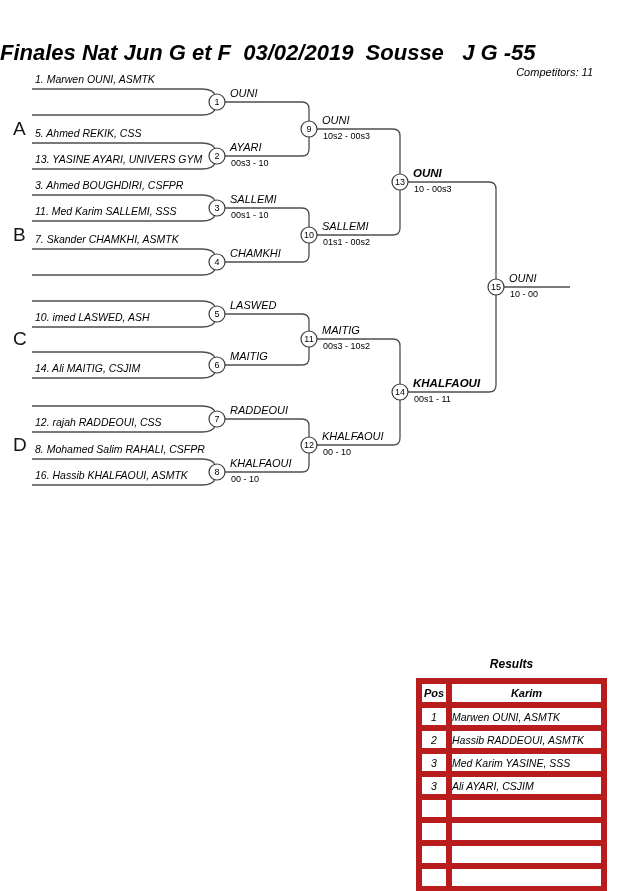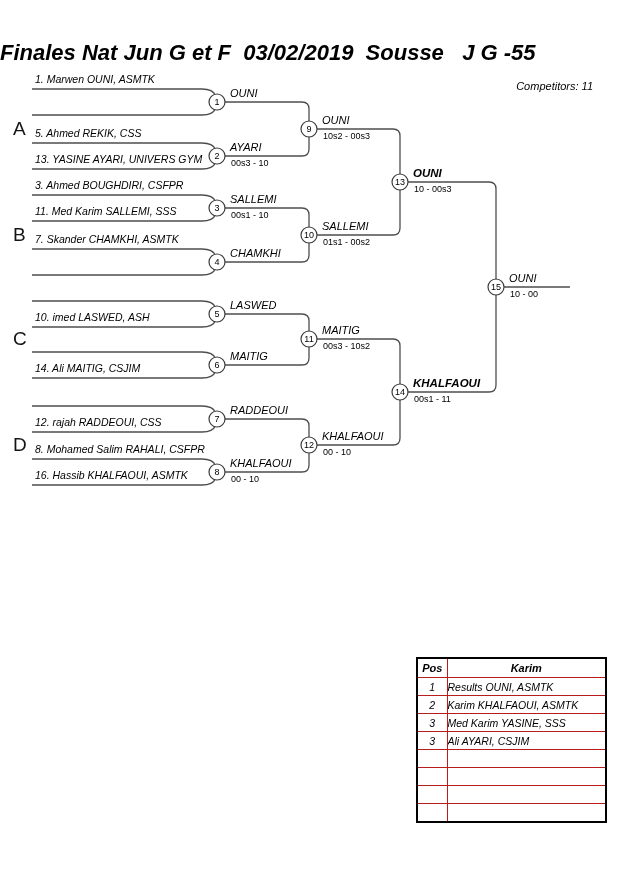--- a/index.html
+++ b/index.html
@@ -5,21 +5,21 @@
   html,body{margin:0;padding:0}
   body{
     width:630px;height:891px;background:#fff;position:relative;overflow:hidden;
     font-family:"Liberation Sans",sans-serif;color:#000;
   }
   .title{
     position:absolute;top:40px;left:0;width:538px;text-align:left;
     font:italic bold 22px "Liberation Sans",sans-serif;white-space:pre;
   }
   .competitors{
-    position:absolute;top:80px;right:37px;
+    position:absolute;top:66px;right:37px;
     font:italic 11px "Liberation Sans",sans-serif;
   }
   svg.bracket{position:absolute;top:0;left:0;display:block}
   .bl{fill:none;stroke:#4d4d4d;stroke-width:1.3px}
   .mc{fill:#fff;stroke:#3c3c3c;stroke-width:1.2px}
   .t-num{font:9px "Liberation Sans",sans-serif;fill:#000;text-anchor:middle}
   .t-name{font:italic 10.5px "Liberation Sans",sans-serif;fill:#000}
   .t-win{font:italic 11px "Liberation Sans",sans-serif;fill:#000}
   .t-winb{font:italic bold 11.5px "Liberation Sans",sans-serif;fill:#000}
   .t-score{font:9px "Liberation Sans",sans-serif;fill:#000}
@@ -27,21 +27,21 @@
   .results{position:absolute;left:416px;top:657px;width:191px}
   .results-title{
     text-align:center;font:italic bold 12px "Liberation Sans",sans-serif;
     margin:0 0 7px 0;
   }
   table.rtab{
     border-collapse:collapse;width:191px;table-layout:fixed;
     border:2px solid #000;
   }
   table.rtab th,table.rtab td{
-    border:1px solid #b91c1c;height:17px;padding:0 0 0 0;overflow:hidden;
+    border:6px solid #b91c1c;height:17px;padding:0 0 0 0;overflow:hidden;
     font:italic 10.5px "Liberation Sans",sans-serif;white-space:nowrap;
   }
   table.rtab th{font:italic bold 11px "Liberation Sans",sans-serif;text-align:center;height:18px}
   .col-pos{width:30px}
   td.c-pos{text-align:center}
   td.c-name{padding-left:8px;text-align:left}
 </style>
 </head>
 <body>
 
@@ -193,39 +193,40 @@
   <text class="t-winb" x="413" y="387">KHALFAOUI</text>
   <text class="t-score" x="414" y="402">00s1 - 11</text>
 
   <circle class="mc" cx="496" cy="287" r="8"></circle>
   <text class="t-num" x="496" y="290">15</text>
   <text class="t-win" x="509" y="282">OUNI</text>
   <text class="t-score" x="510" y="297">10 - 00</text>
 </svg>
 
 <div class="results">
+  <div class="results-title">Results</div>
   <table class="rtab">
     <colgroup>
         <col class="col-pos">
         <col>
       </colgroup>
     <thead>
       <tr>
         <th>Pos</th>
         <th>Karim</th>
       </tr>
     </thead>
     <tbody>
       <tr>
         <td class="c-pos">1</td>
-        <td class="c-name">Results OUNI, ASMTK</td>
+        <td class="c-name">Marwen OUNI, ASMTK</td>
       </tr>
       <tr>
         <td class="c-pos">2</td>
-        <td class="c-name">Karim KHALFAOUI, ASMTK</td>
+        <td class="c-name">Hassib RADDEOUI, ASMTK</td>
       </tr>
       <tr>
         <td class="c-pos">3</td>
         <td class="c-name">Med Karim YASINE, SSS</td>
       </tr>
       <tr>
         <td class="c-pos">3</td>
         <td class="c-name">Ali AYARI, CSJIM</td>
       </tr>
       <tr>

